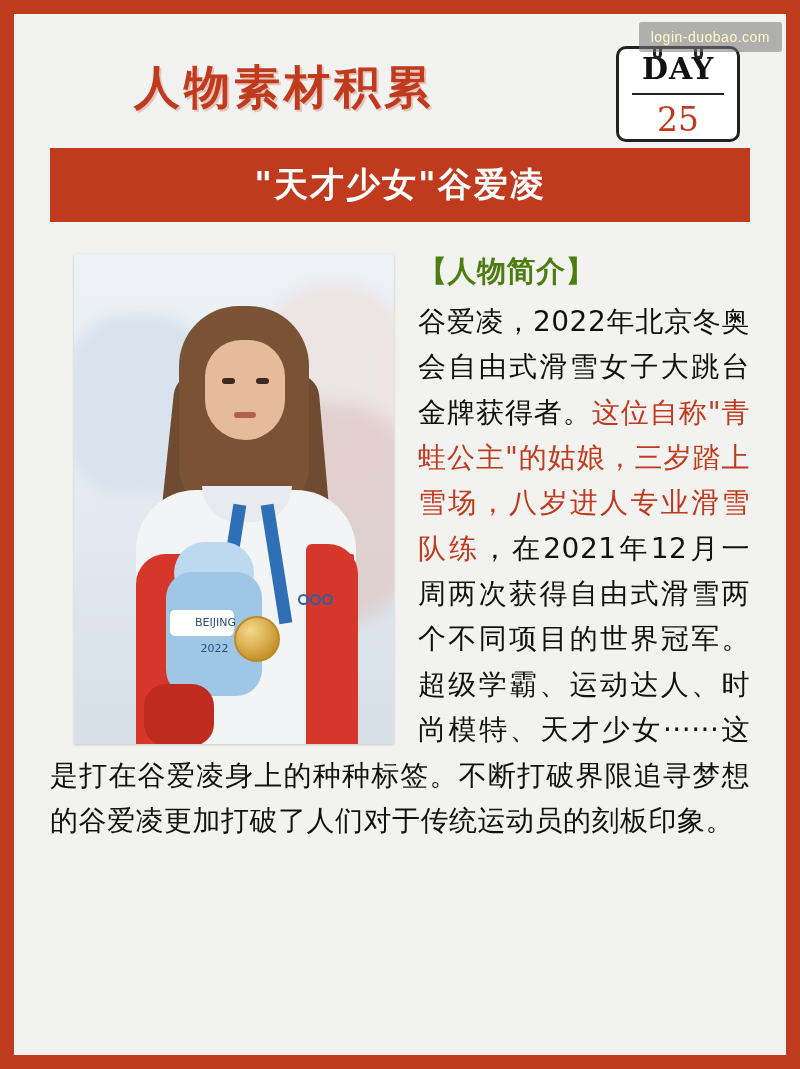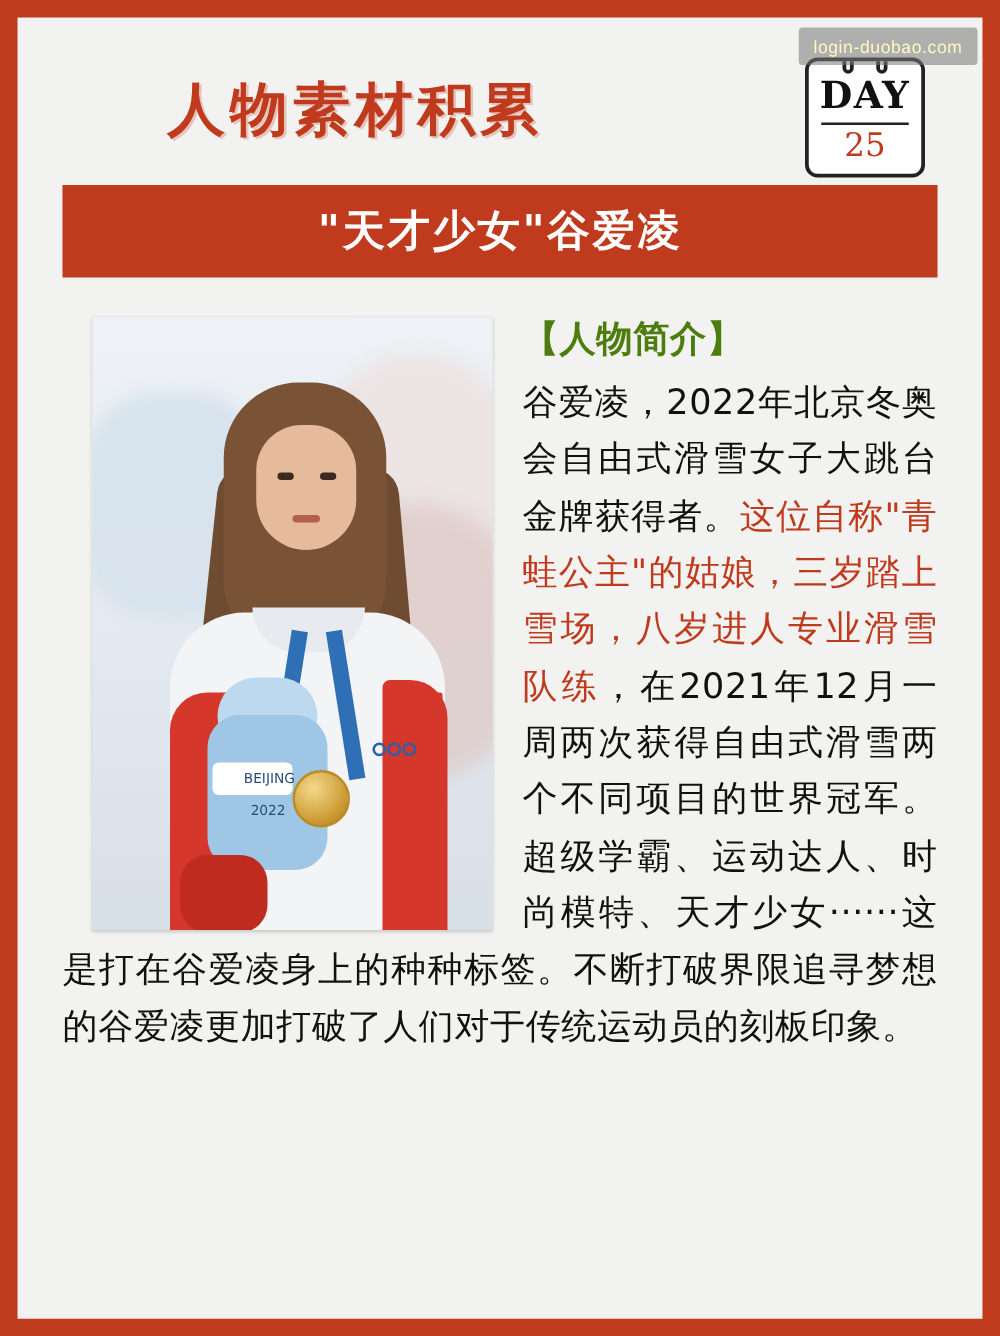--- a/index.html
+++ b/index.html
@@ -49,29 +49,29 @@
     letter-spacing: 4px;
     line-height: 1;
     margin-left: 84px;
     font-family: "DejaVu Sans", sans-serif;
     text-shadow: 2px 2px 0 rgba(192,58,29,0.25);
   }
   .day-badge {
     position: absolute;
     right: 10px;
     top: 32px;
-    width: 96px;
+    width: 124px;
     height: 96px;
     border: 3px solid #222;
     border-radius: 10px;
     background: #ffffff;
     display: flex;
     flex-direction: column;
     align-items: center;
-    justify-content: center;
+    justify-content: space-between;
     overflow: hidden;
   }
   .day-badge .rings {
     position: absolute;
     top: -10px;
     width: 100%;
     display: flex;
     justify-content: space-around;
     padding: 0 18px;
   }
@@ -89,21 +89,21 @@
     font-family: "DejaVu Serif", serif;
     margin-top: 2px;
   }
   .day-line {
     width: 78%;
     height: 2px;
     background: #222;
     margin: 4px 0 2px 0;
   }
   .day-num {
-    font-size: 26px;
+    font-size: 33px;
     color: #c03a1d;
     font-family: "DejaVu Serif", serif;
   }
   
   .subtitle-bar {
     margin-top: 14px;
     background: #c03a1d;
     color: #ffffff;
     height: 74px;
     display: flex;

